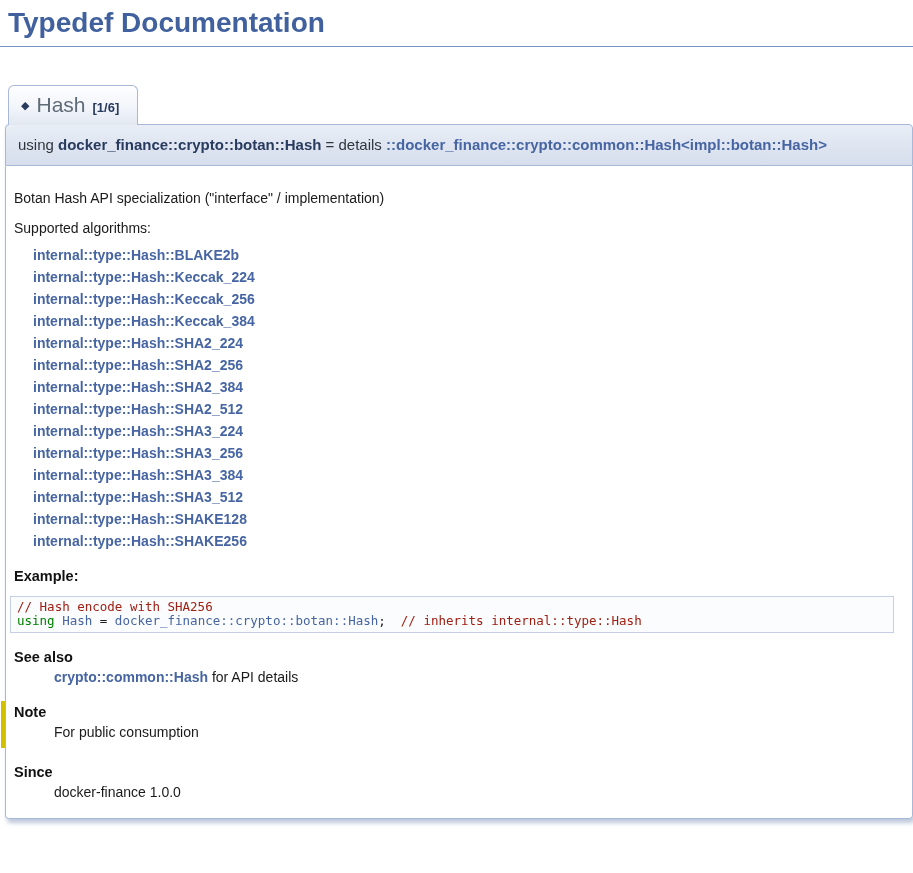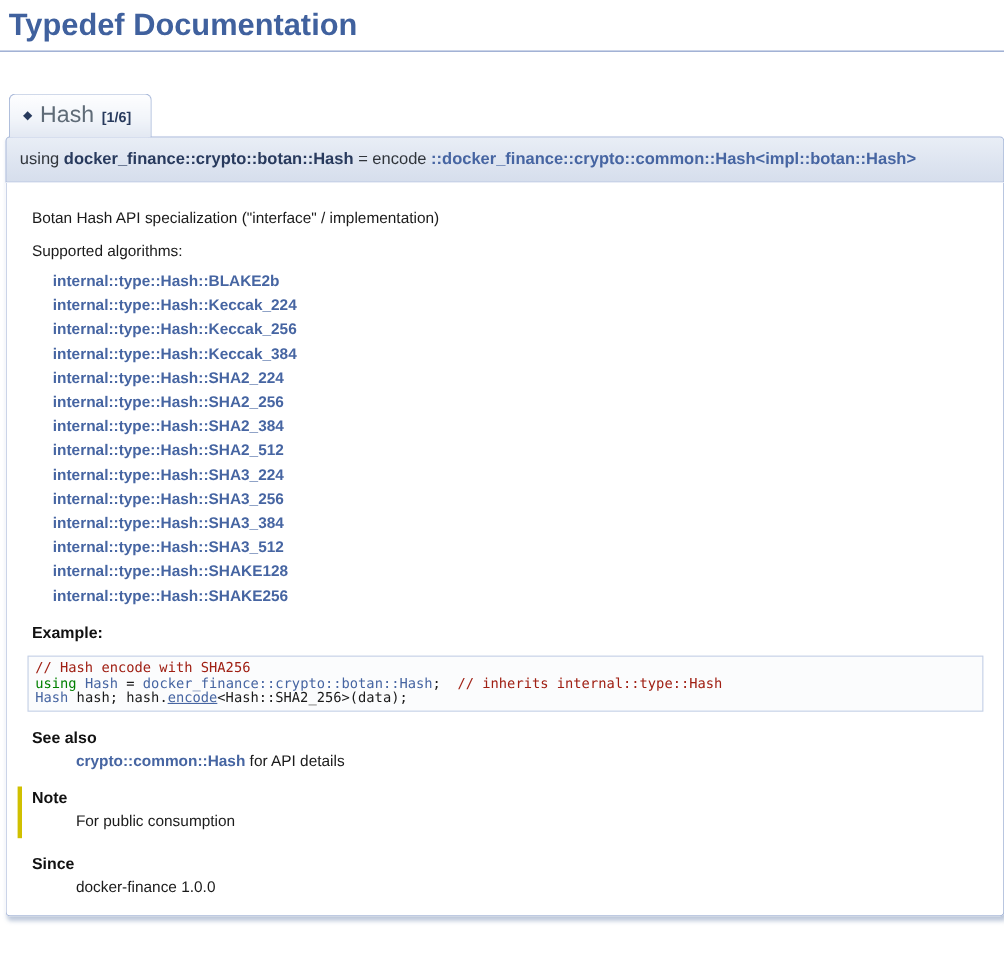--- a/index.html
+++ b/index.html
@@ -61,21 +61,21 @@
     white-space: nowrap;
   }
   .memname { color: #283A5D; font-weight: bold; }
   .protolink { color: #4665A2; font-weight: bold; text-decoration: none; cursor: pointer; }
 
   .memdoc {
     border: 1px solid #A8B8D9;
     border-top: none;
     background: #ffffff;
     border-radius: 0 0 4px 4px;
-    padding: 10px 12px 18px 19px;
+    padding: 10px 12px 18px 4px;
   }
   .memdoc p { margin: 14px 0 8px 4px; }
 
   
   ul.algo-list { list-style: none; margin: 2px 0 0 0; padding: 0 0 0 23px; }
   ul.algo-list li {
     font-weight: bold;
     color: #4665A2;
     line-height: 22px;
     cursor: pointer;
@@ -118,21 +118,21 @@
 
   <div class="memtitle">
     <span class="perma">◆</span><span class="tabname">Hash</span><span class="overload">[1/6]</span>
   </div>
 
   <div class="memitem">
 
     <div class="memproto">
       <span>using</span>
       <span class="memname">docker_finance::crypto::botan::Hash</span>
-      <span>= encode</span>
+      <span>= details</span>
       <a class="protolink">::docker_finance::crypto::common::Hash&lt;impl::botan::Hash&gt;</a>
     </div>
 
     <div class="memdoc">
 
       <p>Botan Hash API specialization ("interface" / implementation)</p>
 
       <p>Supported algorithms:</p>
 
       <ul class="algo-list">
@@ -153,21 +153,20 @@
           <li>internal::type::Hash::SHAKE256</li>
         </ul>
 
       <dl class="section example">
         <dt>Example:</dt>
       </dl>
 
       <div class="fragment">
           <div class="line"><span class="tok-comment">// Hash encode with SHA256</span></div>
           <div class="line"><span class="tok-keyword">using</span><span class="tok-plain"> </span><span class="tok-link">Hash</span><span class="tok-plain"> = </span><span class="tok-link">docker_finance::crypto::botan::Hash</span><span class="tok-plain">;  </span><span class="tok-comment">// inherits internal::type::Hash</span></div>
-          <div class="line"><span class="tok-link">Hash</span><span class="tok-plain"> hash; hash.</span><span class="tok-link_underline">encode</span><span class="tok-plain">&lt;Hash::SHA2_256&gt;(data);</span></div>
         </div>
 
       <dl class="section see">
         <dt>See also</dt>
         <dd>
           <a>crypto::common::Hash</a>
           <span>for API details</span>
         </dd>
       </dl>
 

